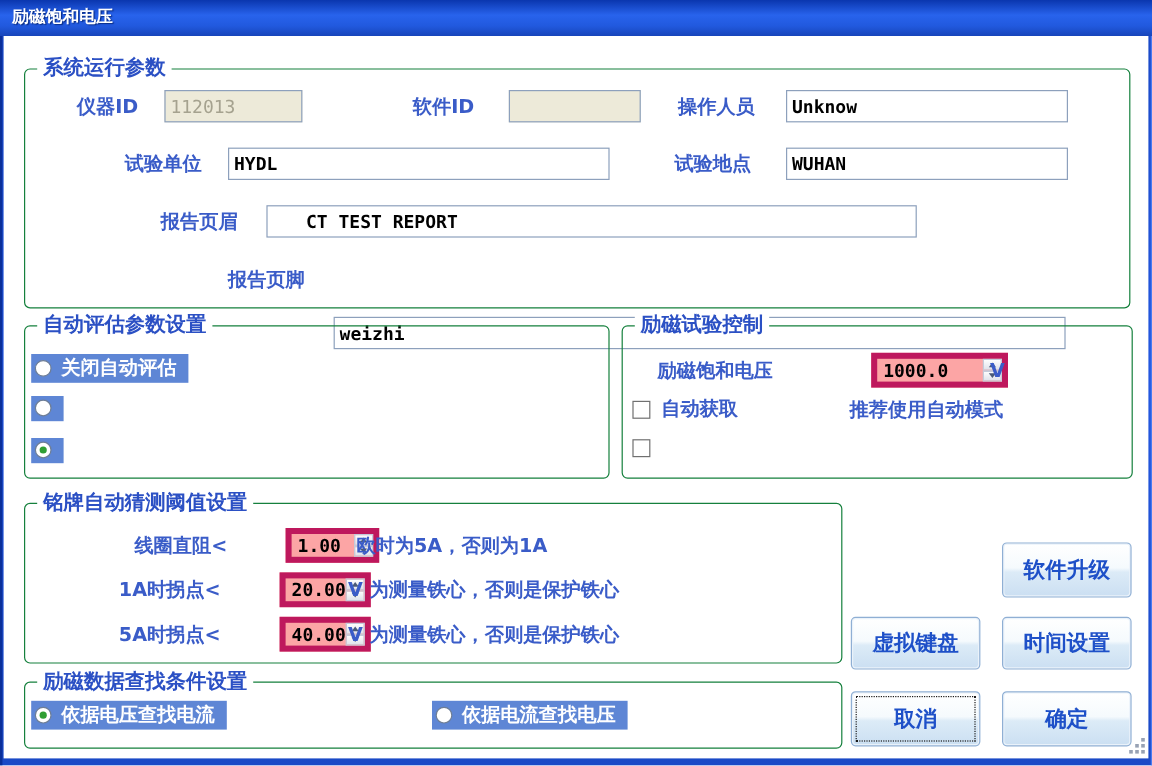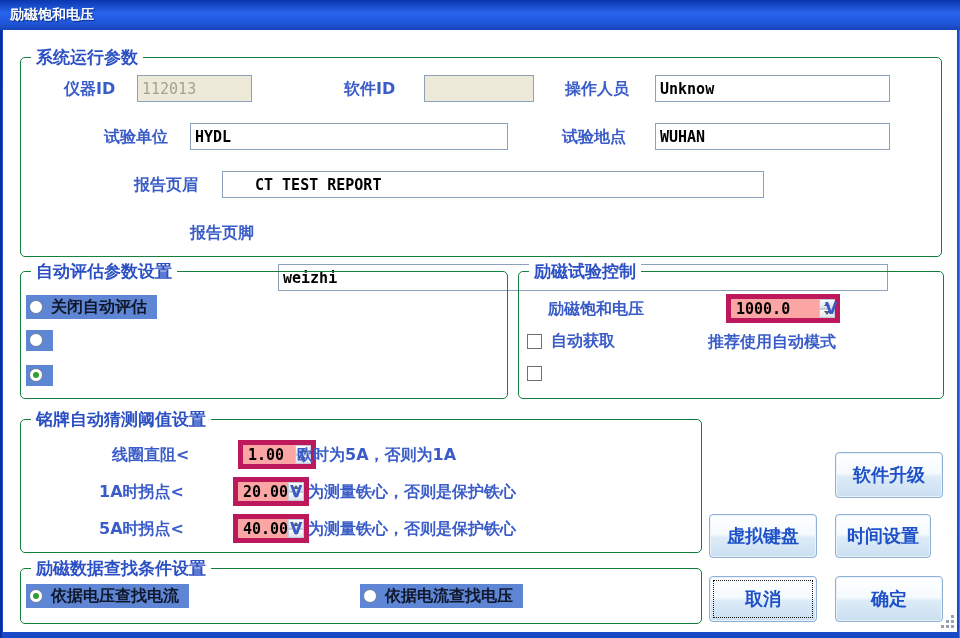--- a/index.html
+++ b/index.html
@@ -46,21 +46,21 @@
     border:1px solid #8da0bc;background:#ffffff;
     font-family:"DejaVu Sans Mono","Liberation Mono",monospace;
     font-weight:bold;font-size:15px;color:#000;padding:0 4px;outline:none;
   }
   .field.disabled-field{
     background:#edead9;color:#a5a28f;font-weight:normal;
   }
   
   .radio-item{
     position:absolute;display:inline-flex;align-items:center;gap:8px;
-    background:#5e86d5;color:#0f172a;font-weight:bold;font-size:16px;
+    background:#5e86d5;color:#ffffff;font-weight:bold;font-size:16px;
     padding:3px 10px 4px 3px;white-space:nowrap;line-height:17px;cursor:default;
   }
   .radio{
     width:12px;height:12px;border-radius:50%;background:#ffffff;
     border:1px solid #6e7e96;position:relative;flex:none;
   }
   .radio.checked::after{
     content:"";position:absolute;left:3px;top:3px;width:6px;height:6px;
     border-radius:50%;background:#2f9e33;
   }
@@ -240,17 +240,17 @@
   <span class="radio checked"></span>
   <span>依据电压查找电流</span>
 </div>
 <div class="radio-item" style="left:360px;top:584px">
   <span class="radio"></span>
   <span>依据电流查找电压</span>
 </div>
 
 <button class="btn" style="left:835px;top:452px;width:108px;height:46px">软件升级</button>
 <button class="btn" style="left:709px;top:514px;width:108px;height:44px">虚拟键盘</button>
-<button class="btn" style="left:835px;top:514px;width:96px;height:44px">时间设置</button>
+<button class="btn" style="left:835px;top:514px;width:108px;height:44px">时间设置</button>
 <button class="btn focused" style="left:709px;top:576px;width:108px;height:46px">取消</button>
 <button class="btn" style="left:835px;top:576px;width:108px;height:46px">确定</button>
 
 <div class="grip"></div>
 
 </body></html>

